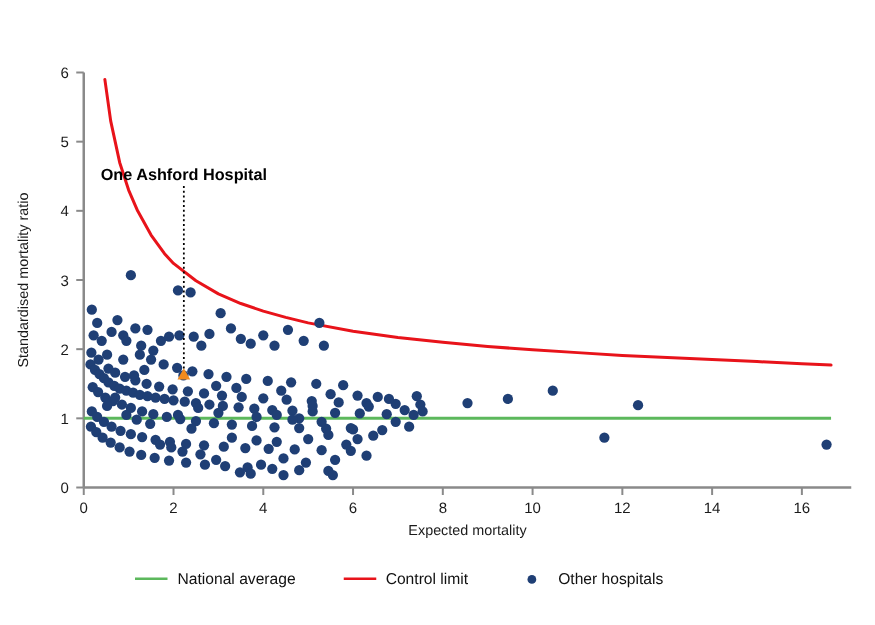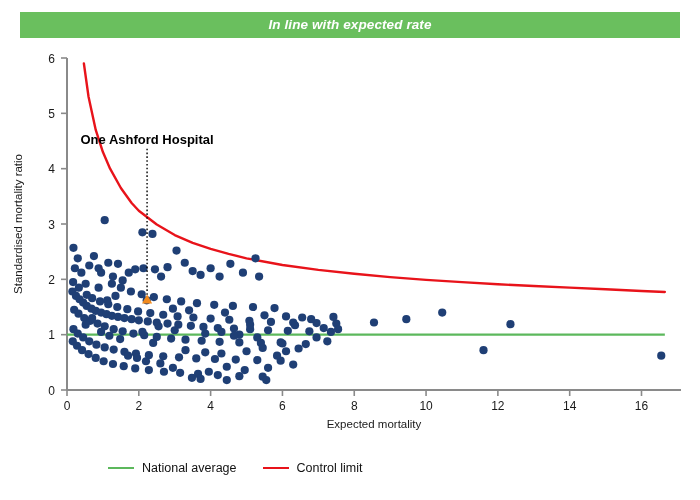--- a/index.html
+++ b/index.html
@@ -55,22 +55,22 @@
     font-weight: bold;
     fill: #000000;
   }
   .legend-row {
     position: absolute;
     left: 108px;
     top: 456px;
     width: 570px;
     height: 24px;
     display: flex;
-    align-items: center;
-    gap: 0px;
+    align-items: flex-start;
+    gap: 12px;
   }
   .legend-item {
     display: flex;
     align-items: center;
     margin-right: 26px;
   }
   .legend-swatch {
     display: inline-block;
     width: 26px;
     margin-right: 8px;
@@ -102,21 +102,20 @@
     font-size: 12.5px;
     color: #111111;
     white-space: nowrap;
   }
 </style>
 </head>
 <body>
 
 <div id="root">
 
-  <div class="banner">In line with expected rate</div>
 
   <svg class="plot-svg" id="plot" width="700" height="450" xmlns="http://www.w3.org/2000/svg">
     <g>
       <line id="x-axis-line" x1="67" y1="390" x2="681" y2="390" stroke="#8a8a8a" stroke-width="2"></line>
       <line id="y-axis-line" x1="67" y1="58" x2="67" y2="390" stroke="#8a8a8a" stroke-width="2"></line>
     </g>
     <g id="y-ticks">
         <line x1="61" y1="390" x2="67" y2="390" stroke="#8a8a8a" stroke-width="1.6"></line>
         <text x="55" y="394.5" text-anchor="end" class="axis-tick-label">0</text>
         <line x1="61" y1="334.6666666666667" x2="67" y2="334.6666666666667" stroke="#8a8a8a" stroke-width="1.6"></line>
@@ -376,15 +375,19 @@
 
   <div class="legend-row" id="legend-row">
       <div class="legend-item">
         <span class="legend-swatch"><span class="legend-line" style="background: rgb(92, 184, 92);"></span></span>
         <span class="legend-text">National average</span>
       </div>
       <div class="legend-item">
         <span class="legend-swatch"><span class="legend-line" style="background: rgb(232, 19, 26);"></span></span>
         <span class="legend-text">Control limit</span>
       </div>
+      <div class="legend-item">
+        <span class="legend-swatch"><span class="legend-dot" style="background: rgb(31, 63, 117);"></span></span>
+        <span class="legend-text">Other hospitals</span>
+      </div>
     </div>
 
 </div>
 
 </body></html>

